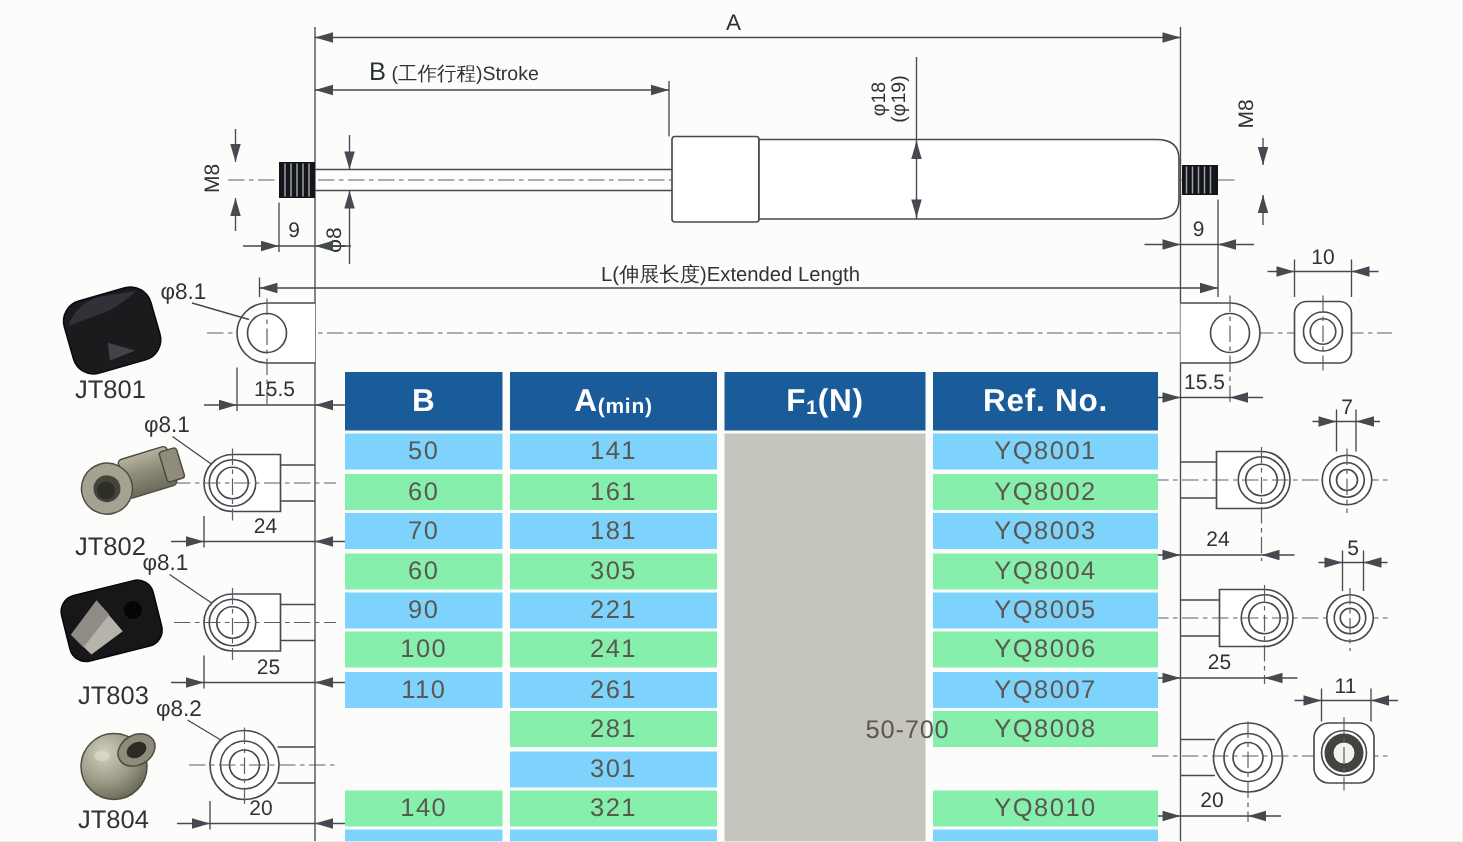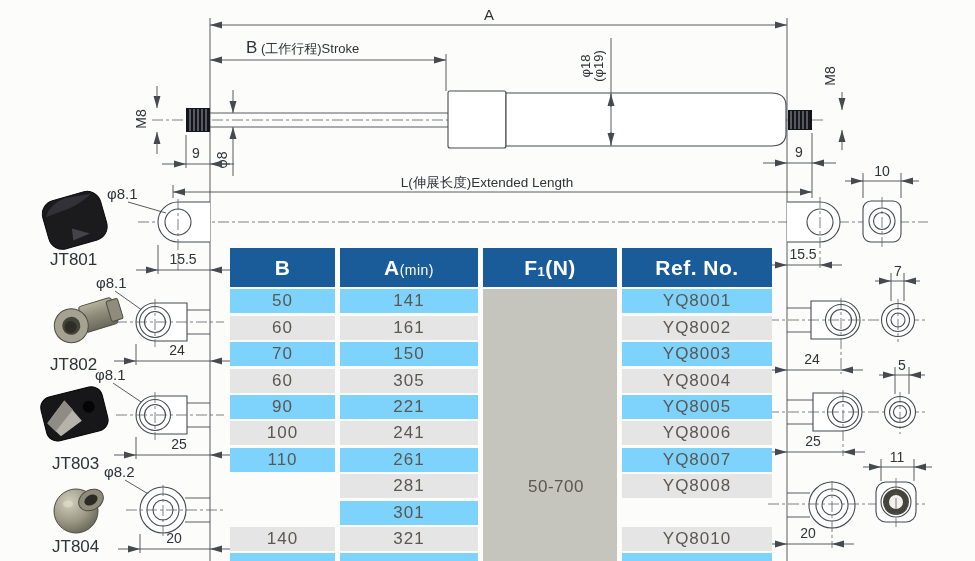--- a/index.html
+++ b/index.html
@@ -13,28 +13,28 @@
   .dim{stroke:#454a50;stroke-width:0.9;fill:none;}
   .cl{stroke:#5a5f65;stroke-width:0.8;stroke-dasharray:11 3 3 3;fill:none;}
   .thread{stroke:#9aa0a6;stroke-width:1;}
 
   #spec-table{position:absolute;left:230px;top:248px;width:542px;display:grid;
     grid-template-columns:105px 138px 134px 150px;
     grid-template-rows:39px repeat(11,24px);
     gap:2.4px 5px;}
   .th{background:#1A5C99;color:#ffffff;display:flex;align-items:center;justify-content:center;
       font-size:21px;font-weight:700;letter-spacing:.5px;}
-  .th .small{font-size:14px;font-weight:400;position:relative;top:2px;}
+  .th .small{font-size:14px;font-weight:700;position:relative;top:2px;}
   .th sub{font-size:13px;position:relative;top:4px;line-height:0;}
   .cell{display:flex;align-items:center;justify-content:center;font-size:17px;
         color:#5b5751;letter-spacing:1px;}
   .light{background:#7dd3fc;}
-  .dark{background:#e5e5e5;}
+  .dark{background:#86efac;}
   .force{background:#C5C4BD;position:relative;}
-  .force span{position:absolute;top:188px;left:6px;width:100%;text-align:center;
+  .force span{position:absolute;top:188px;left:16px;width:100%;text-align:right;
               font-size:17px;color:#5b5751;letter-spacing:.5px;}
   .c1{grid-column:1}.c2{grid-column:2}.c3{grid-column:3}.c4{grid-column:4}
   .r1{grid-row:1}.r2{grid-row:2}.r3{grid-row:3}.r4{grid-row:4}.r5{grid-row:5}.r6{grid-row:6}
   .r7{grid-row:7}.r8{grid-row:8}.r9{grid-row:9}.r10{grid-row:10}.r11{grid-row:11}.r12{grid-row:12}
 </style>
 </head>
 <body>
 
 <div id="page">
 
@@ -406,21 +406,21 @@
 
   <div class="cell light c1 r2">50</div>
   <div class="cell light c2 r2">141</div>
   <div class="cell light c4 r2">YQ8001</div>
 
   <div class="cell dark c1 r3">60</div>
   <div class="cell dark c2 r3">161</div>
   <div class="cell dark c4 r3">YQ8002</div>
 
   <div class="cell light c1 r4">70</div>
-  <div class="cell light c2 r4">150</div>
+  <div class="cell light c2 r4">181</div>
   <div class="cell light c4 r4">YQ8003</div>
 
   <div class="cell dark c1 r5">60</div>
   <div class="cell dark c2 r5">305</div>
   <div class="cell dark c4 r5">YQ8004</div>
 
   <div class="cell light c1 r6">90</div>
   <div class="cell light c2 r6">221</div>
   <div class="cell light c4 r6">YQ8005</div>
 

